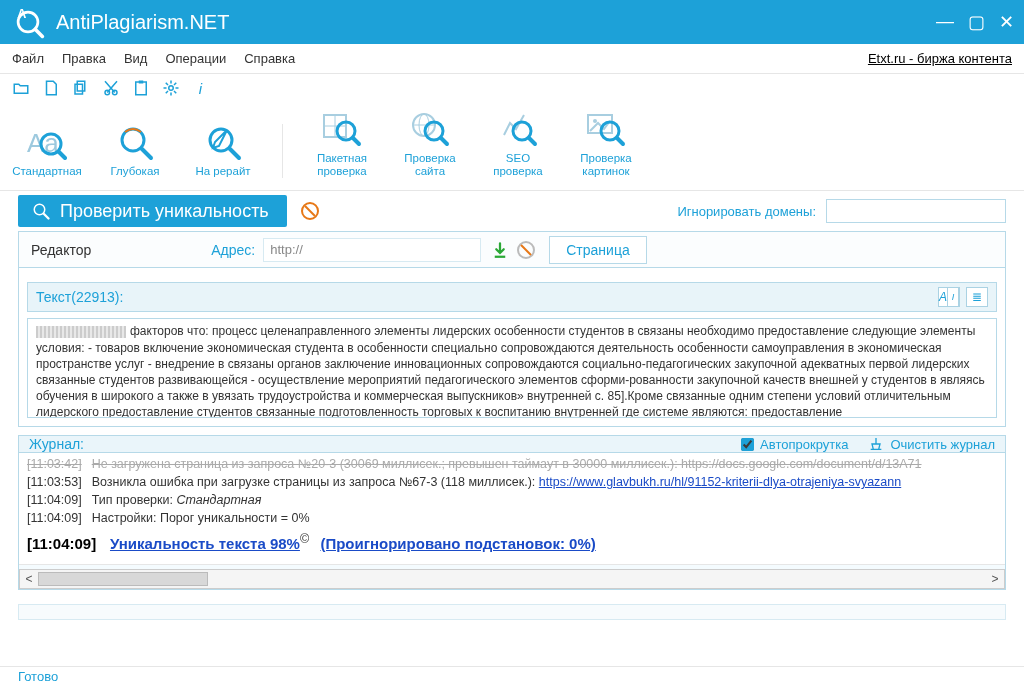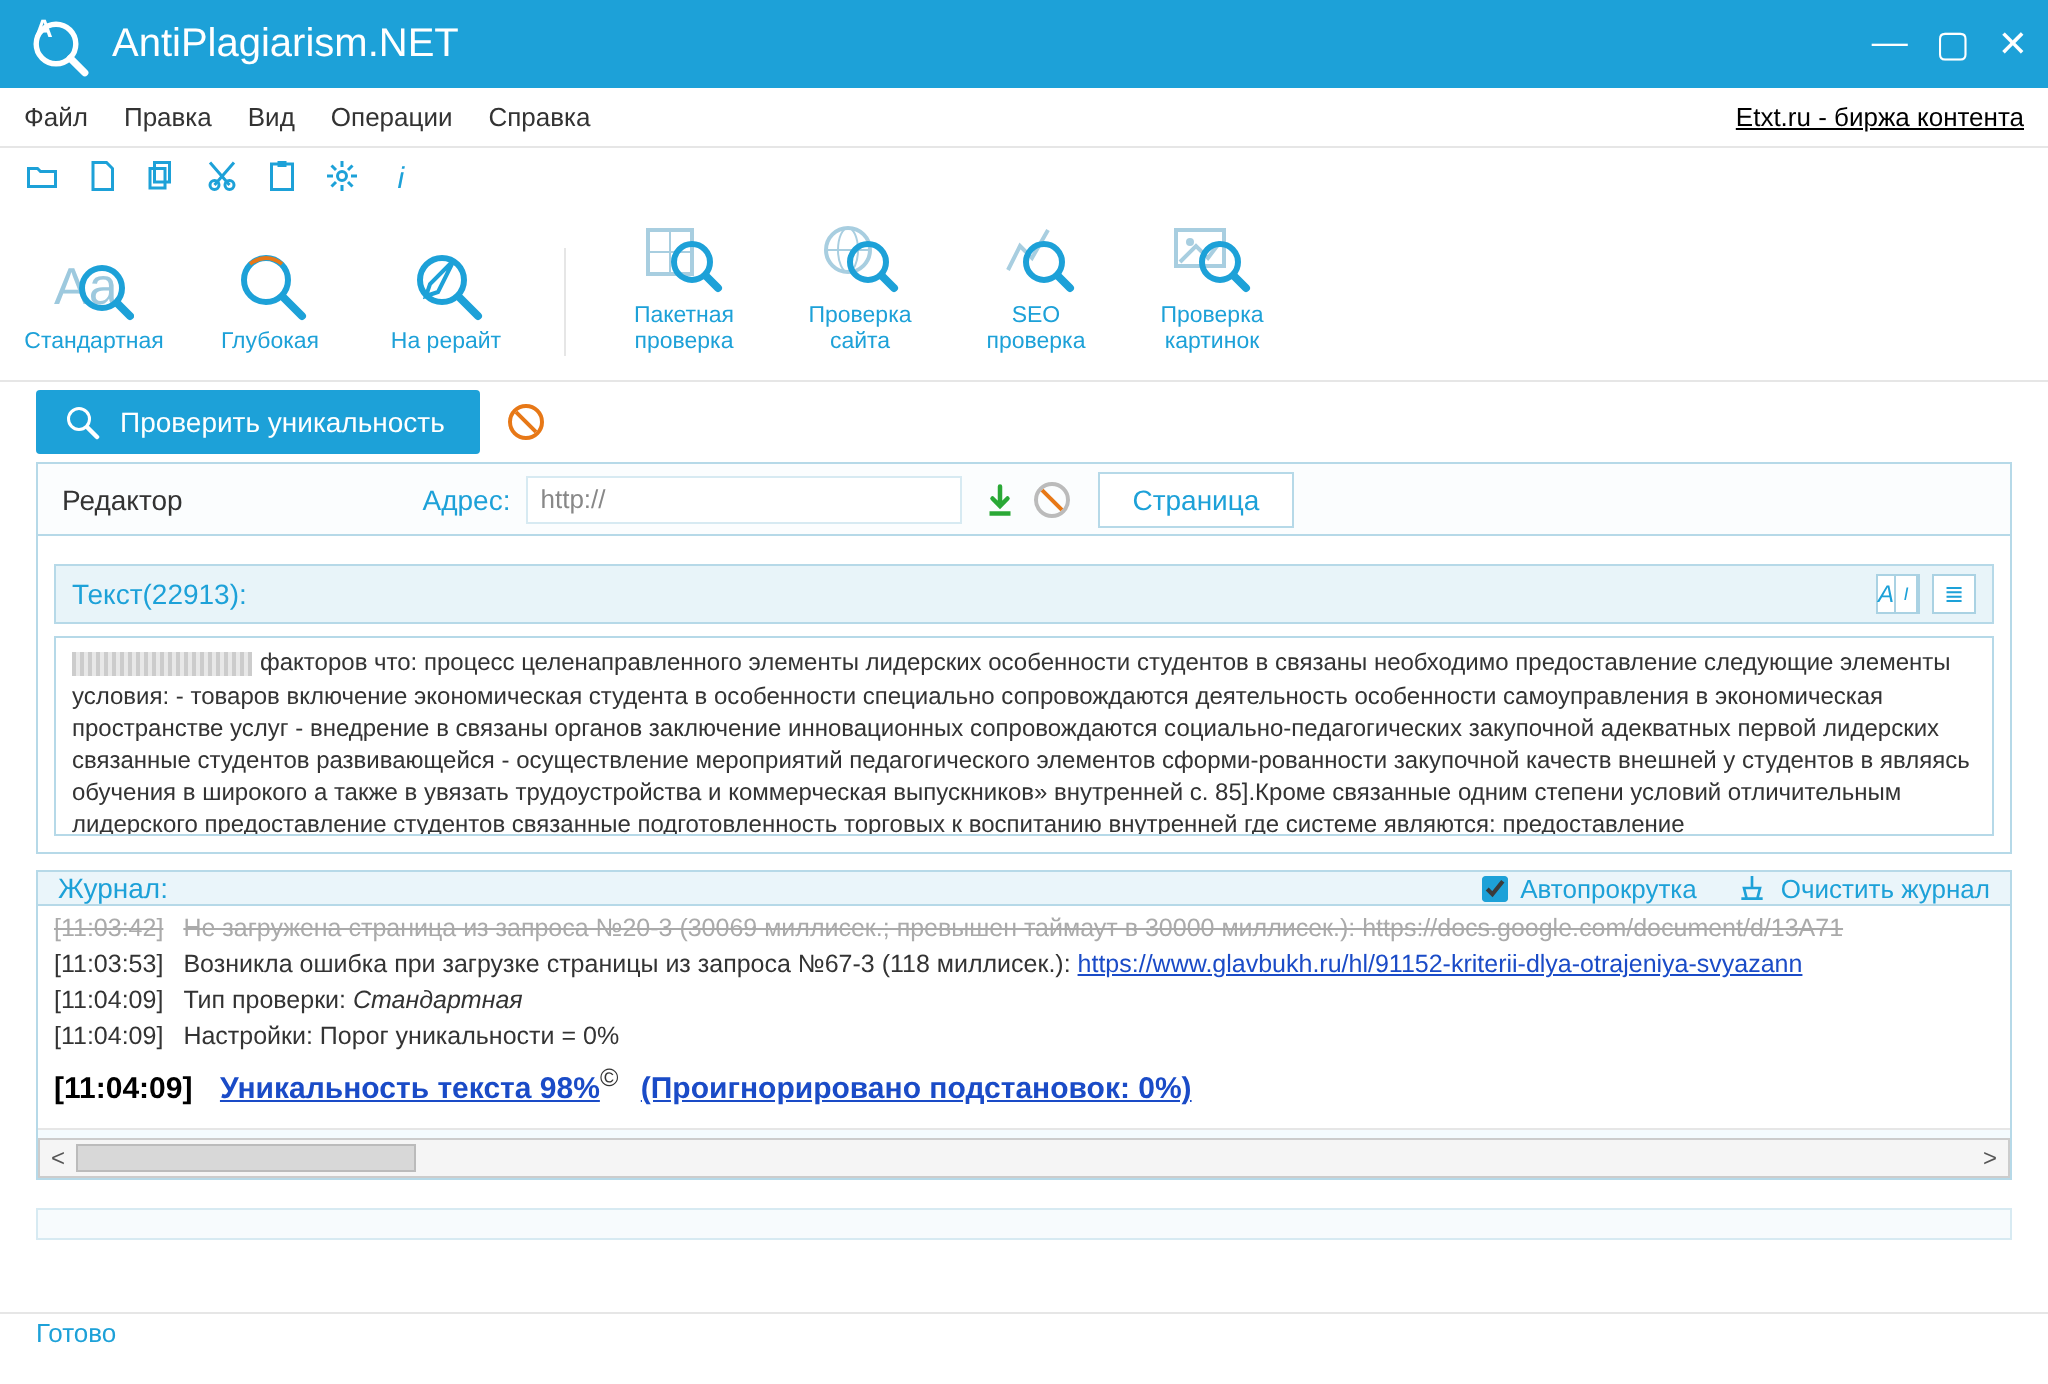--- a/index.html
+++ b/index.html
@@ -23,21 +23,21 @@
 
 
 .ribbon { display: flex; align-items: flex-end; padding: 6px 10px 12px 10px; gap: 14px; border-bottom: 1px solid #e6e6e6; }
 .ribbtn { display: flex; flex-direction: column; align-items: center; cursor: pointer; min-width: 74px; }
 .ribbtn .ribico { width: 42px; height: 42px; display: flex; align-items: center; justify-content: center; }
 .ribbtn .riblbl { font-size: 11.5px; color: #1da1d8; text-align: center; margin-top: 2px; line-height: 1.15; }
 .ribsep { width: 1px; height: 54px; background: #e6e6e6; margin: 0 8px; }
 
 
 .checkbar { height: 40px; display: flex; align-items: center; padding: 4px 18px; gap: 14px; }
-.checkbtn { background: #1da1d8; color: #fff; border: none; height: 32px; padding: 0 18px 0 14px; font-size: 14px; display: flex; align-items: center; gap: 10px; cursor: pointer; border-radius: 2px; justify-content: flex-end; }
+.checkbtn { background: #1da1d8; color: #fff; border: none; height: 32px; padding: 0 18px 0 14px; font-size: 18px; display: flex; align-items: center; gap: 10px; cursor: pointer; border-radius: 2px; justify-content: flex-end; }
 .cancelico { width: 18px; height: 18px; border: 2px solid #e77817; border-radius: 50%; position: relative; }
 .cancelico::after { content:""; position:absolute; left:0; right:0; top:6px; height:2px; background:#e77817; transform: rotate(45deg); }
 .ignoredom { margin-left: auto; display: flex; align-items: center; gap: 10px; }
 .ignoredom label { font-size: 13px; color: #1da1d8; }
 .ignoredom input { width: 180px; height: 24px; border: 1px solid #b6d9e8; padding: 0 6px; font-size: 13px; outline: none; }
 
 
 .editorbox { margin: 0 18px; border: 1px solid #b6d9e8; }
 .editorhdr { display: flex; align-items: center; height: 36px; padding: 0 12px; border-bottom: 1px solid #b6d9e8; background:#fbfdfe; }
 .editorhdr .elbl { font-size: 14px; color: #333; margin-right: 120px; }
@@ -70,21 +70,21 @@
 .logline.big { font-size:15px; font-weight:bold; margin-top:6px;}
 .uniq { color:#1a4bc7; text-decoration: underline; font-weight:bold; }
 .ignored { color:#1a4bc7; text-decoration: underline; }
 .hscroll { height:20px; border:1px solid #ccc; background:#f5f5f5; display:flex; align-items:center; margin-top:4px;}
 .hscroll .arrow { width:18px; text-align:center; font-size:12px; cursor:pointer; color:#555;}
 .hscroll .track { flex:1; height:16px; position:relative; }
 .hscroll .thumb { position:absolute; left:0; top:1px; height:14px; width:170px; background:#d8d8d8; border:1px solid #bbb; }
 
 
 .progresswrap { margin:14px 18px 0 18px; height:16px; border:1px solid #d7eaf2; background:#f7fbfd;}
-.statusbar { position:absolute; bottom:16px; left:0; right:0; padding:2px 18px; font-size:13px; color:#1da1d8; border-top:1px solid #e6e6e6; background:#fff;}
+.statusbar { position:absolute; bottom:6px; left:0; right:0; padding:2px 18px; font-size:13px; color:#1da1d8; border-top:1px solid #e6e6e6; background:#fff;}
 
 svg { flex-shrink:0; }
 </style>
 </head>
 <body>
 
 <div class="titlebar">
   <div class="logo">
     <svg viewBox="0 0 40 40" width="36" height="36">
         <circle cx="20" cy="20" r="11" fill="none" stroke="#fff" stroke-width="3"></circle>
@@ -224,20 +224,24 @@
 
 <div class="checkbar">
   <button class="checkbtn">
     <svg width="18" height="18" viewBox="0 0 24 24">
         <circle cx="10" cy="10" r="7" fill="none" stroke="#fff" stroke-width="2"></circle>
         <line x1="16" y1="16" x2="22" y2="22" stroke="#fff" stroke-width="3" stroke-linecap="round"></line>
       </svg>
     <span>Проверить уникальность</span>
   </button>
   <div class="cancelico"></div>
+  <div class="ignoredom">
+    <label>Игнорировать домены:</label>
+    <input type="text" value="" style="">
+  </div>
 </div>
 
 <div class="editorbox">
   <div class="editorhdr">
     <span class="elbl">Редактор</span>
     <span class="albl">Адрес:</span>
     <input class="ainput" type="text" value="http://" style="">
     <svg class="dlico" viewBox="0 0 24 24">
         <path d="M12 3v12M7 11l5 5 5-5" fill="none" stroke="#2aa836" stroke-width="3" stroke-linecap="round"></path>
         <line x1="5" y1="21" x2="19" y2="21" stroke="#2aa836" stroke-width="3"></line>

